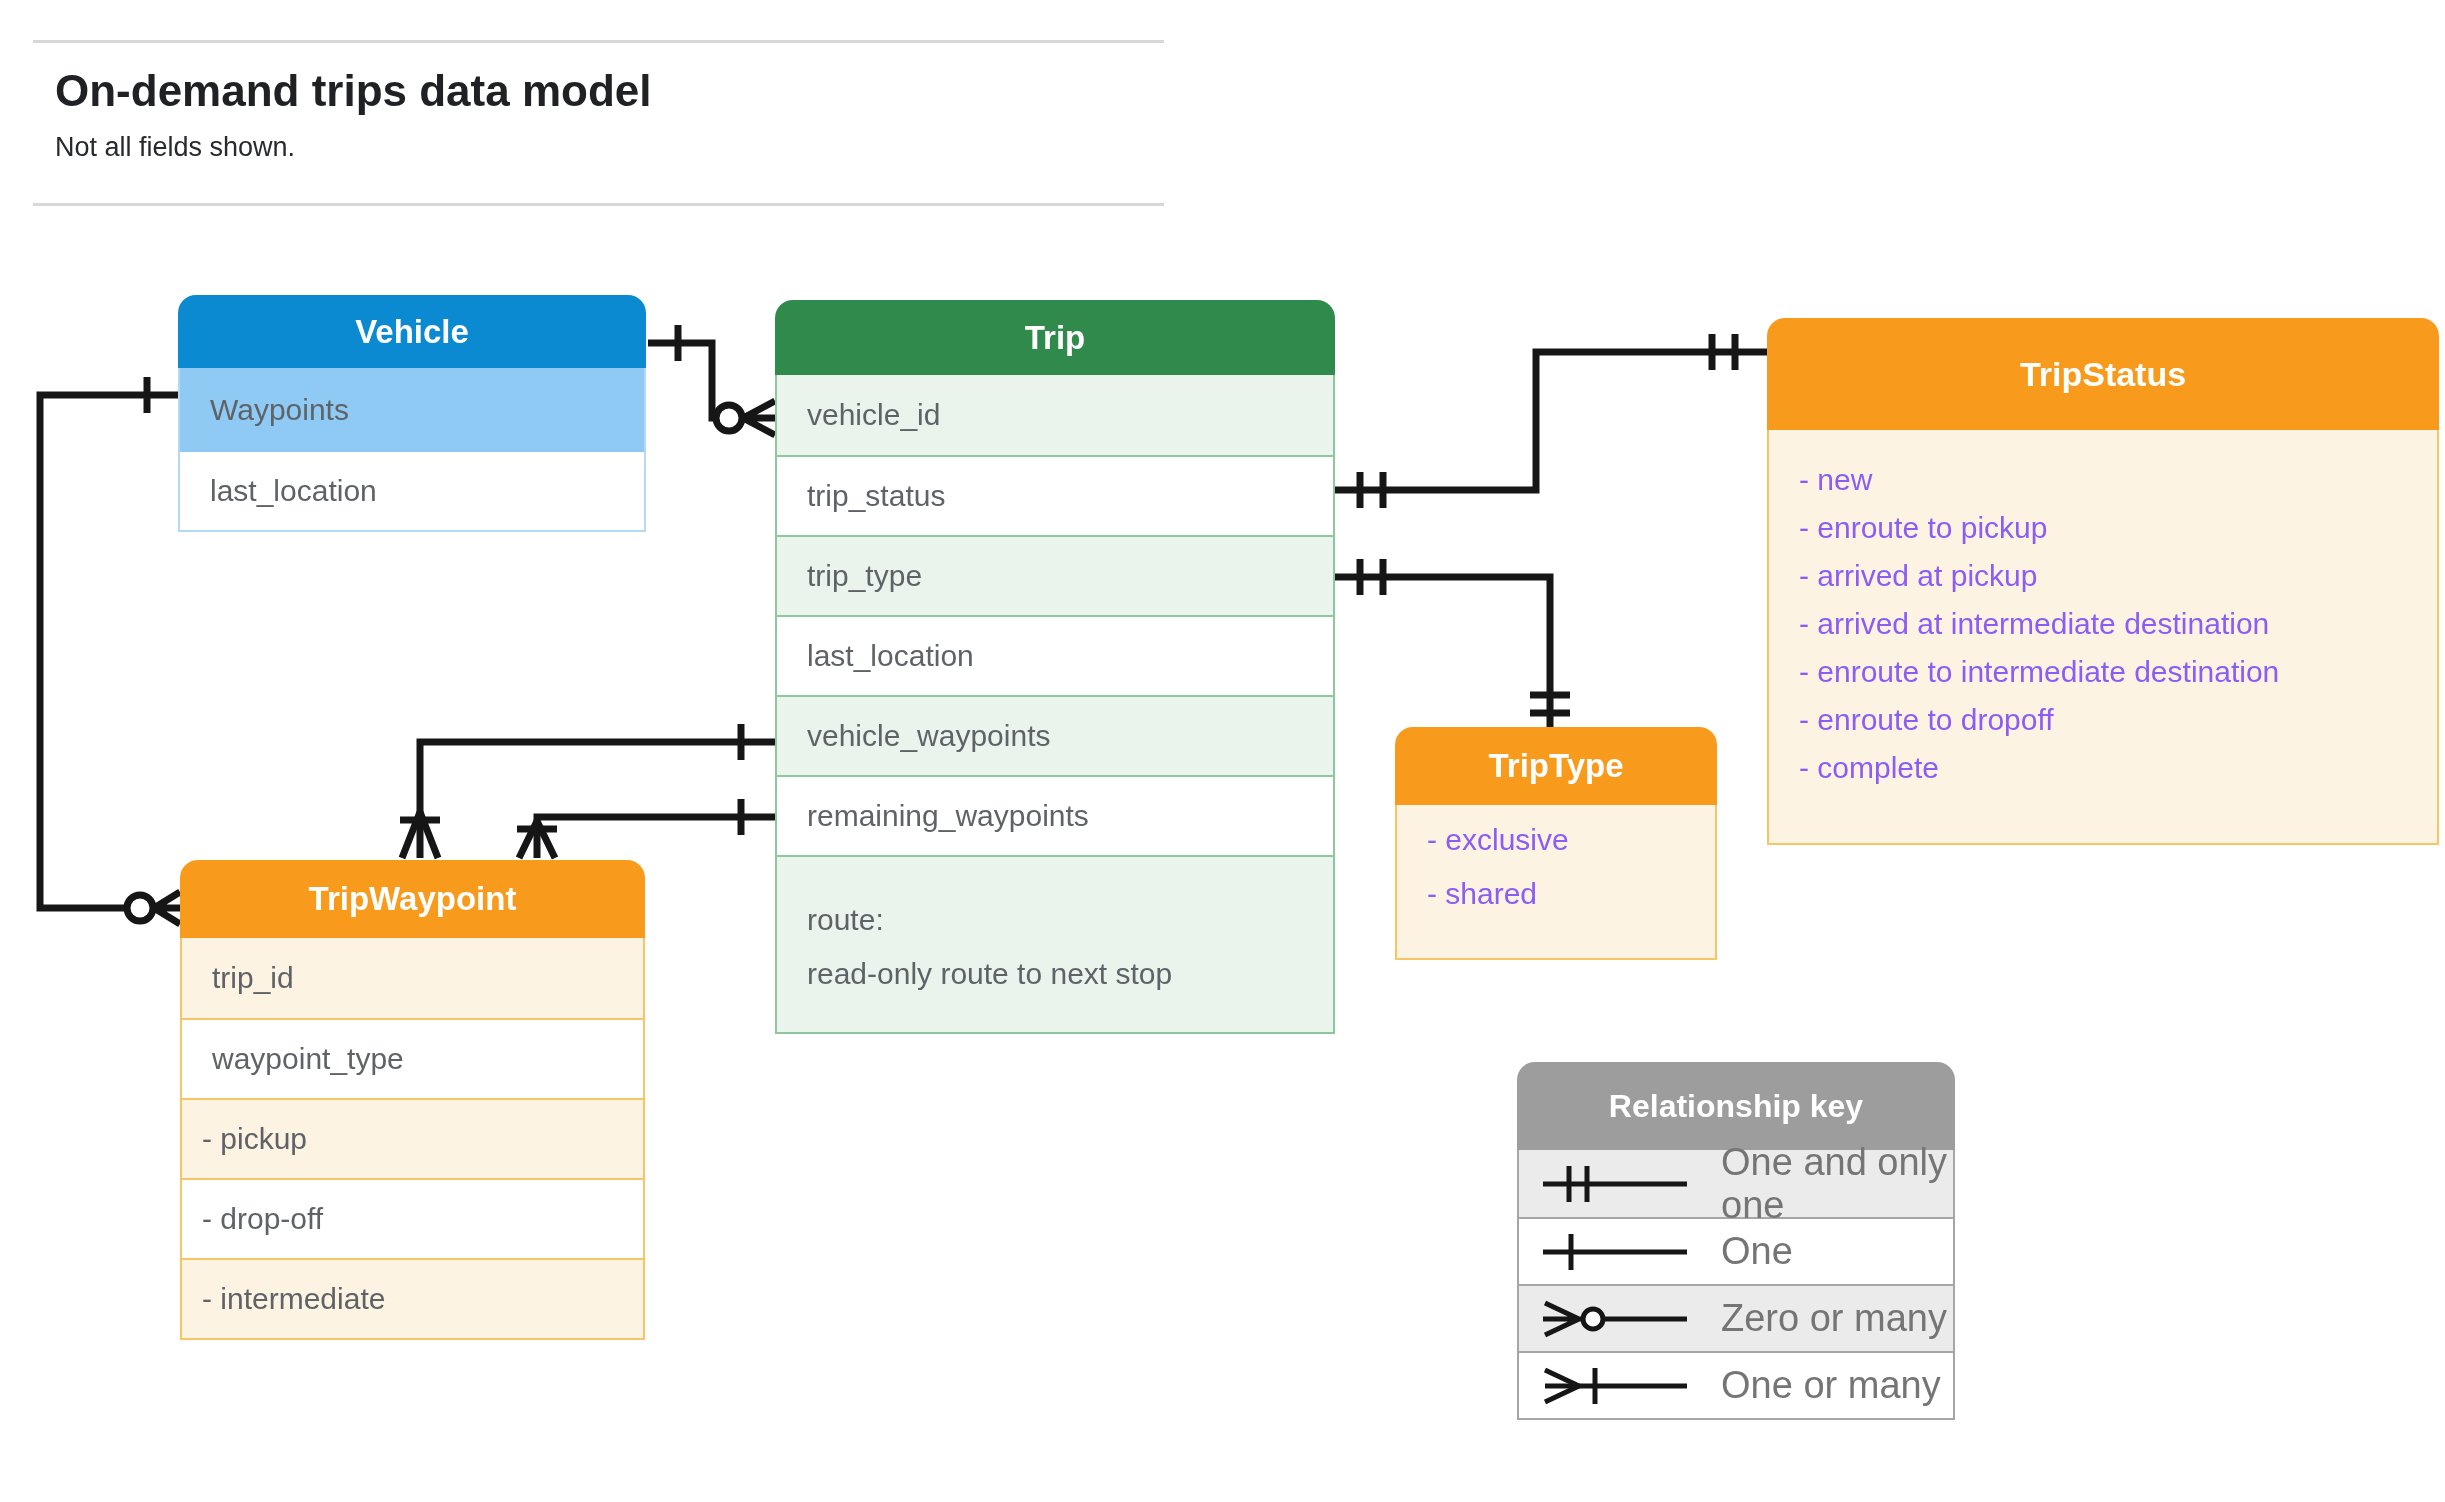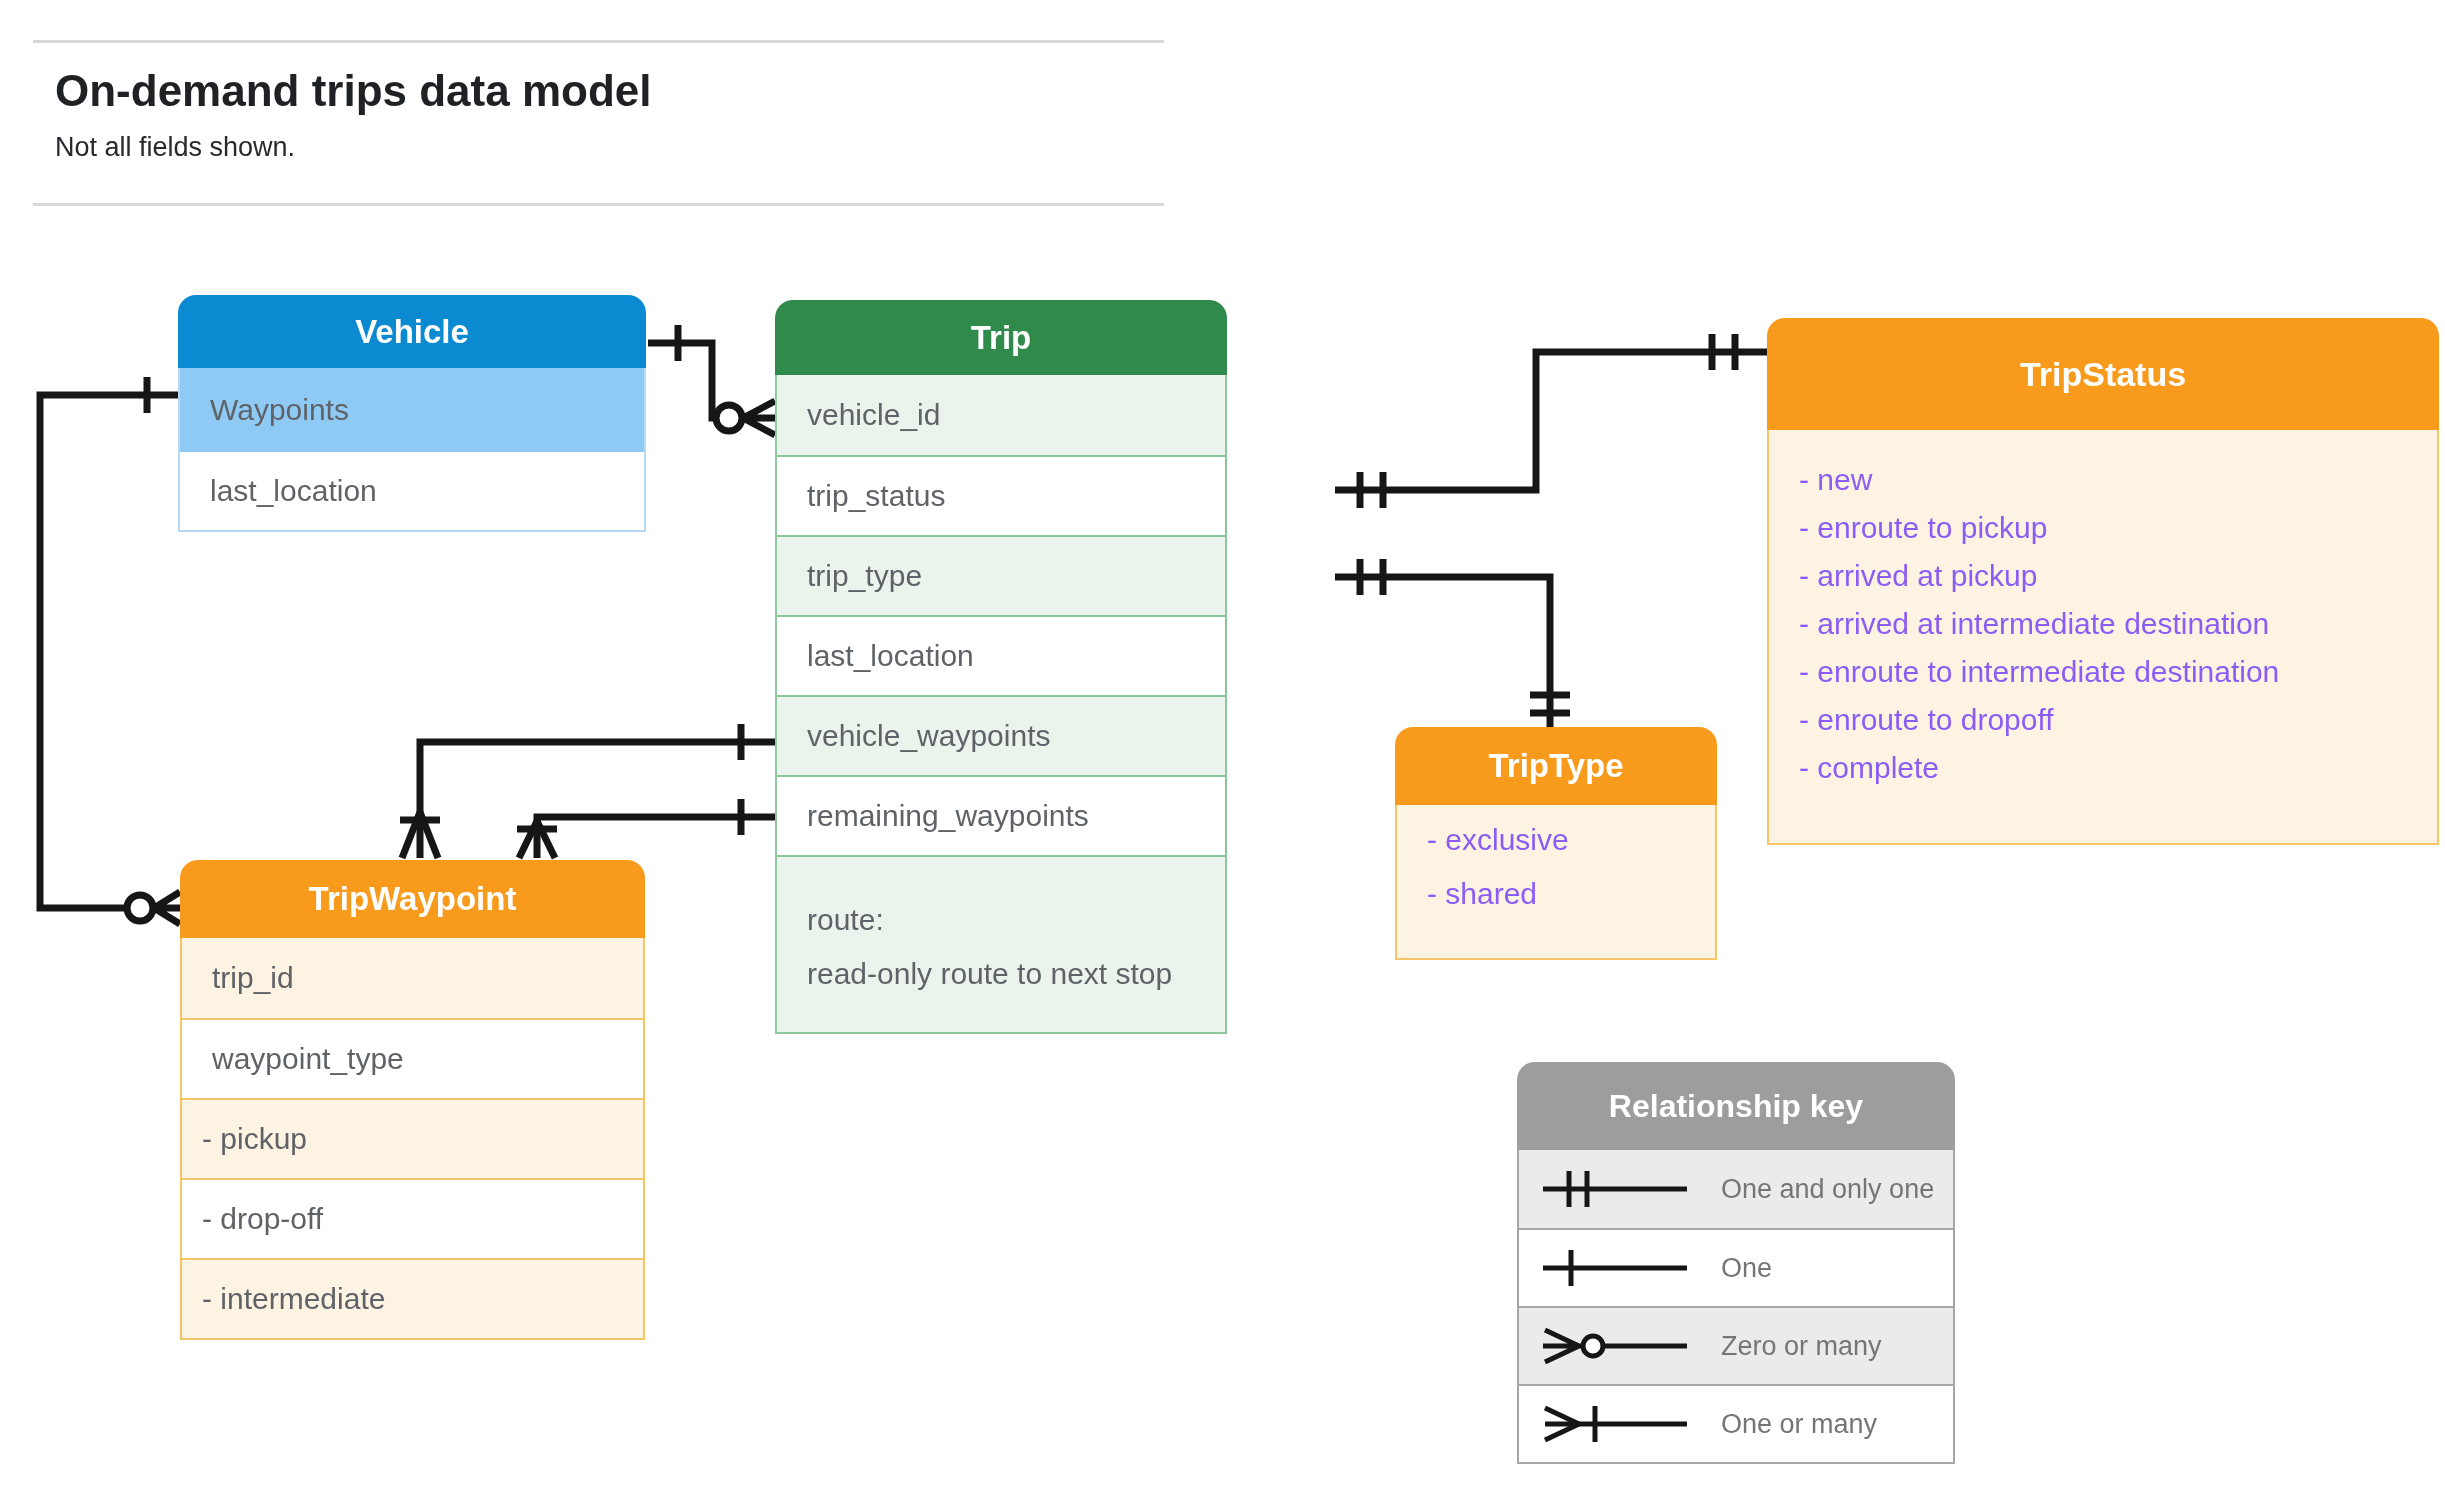--- a/index.html
+++ b/index.html
@@ -40,21 +40,21 @@
   .orange .row:first-child{border-top:none;}
   .orange .row{height:80px;background:#ffffff;}
   .orange .row.shaded{background:#fdf3e2;}
   .value-list{box-sizing:border-box;padding:26px 20px 0 30px;font-size:30px;color:#8b5cf6;}
   .value-list div{line-height:48px;}
   .trip-type .value-list div{line-height:54px;}
 
   
   .legend .entity-header{background:#9d9d9d;font-size:32px;}
   .legend .entity-body{border:2px solid #a6a6a6;border-top:none;}
-  .legend .row{height:78px;background:#ffffff;border-top:2px solid #a6a6a6;padding-left:18px;color:#757575;font-size:27px;}
+  .legend .row{height:67px;background:#ffffff;border-top:2px solid #a6a6a6;padding-left:18px;color:#757575;font-size:38px;}
   .legend .row:first-child{border-top:none;}
   .legend .row.shaded{background:#ebebeb;}
   .legend .sym{width:160px;height:52px;margin-right:24px;flex:0 0 auto;}
 
   .connector-layer{position:absolute;left:0;top:0;pointer-events:none;}
   .connector-layer *{stroke:#161616;stroke-width:7;fill:none;}
   .connector-layer circle{fill:#ffffff;}
   .legend .sym line, .legend .sym path{stroke:#161616;stroke-width:5;fill:none;}
   .legend .sym circle{stroke:#161616;stroke-width:5;fill:#ffffff;}
 </style>
@@ -118,21 +118,21 @@
   <div class="entity vehicle" style="left:178px;top:295px;width:468px;">
     <div class="entity-header" style="height:73px;">
       <span>Vehicle</span>
     </div>
     <div class="entity-body">
       <div class="row shaded">Waypoints</div>
       <div class="row" style="height:78px;">last_location</div>
     </div>
   </div>
 
-  <div class="entity trip" style="left:775px;top:300px;width:452px;">
+  <div class="entity trip" style="left:775px;top:300px;width:560px;">
     <div class="entity-header" style="height:75px;">
       <span>Trip</span>
     </div>
     <div class="entity-body">
       <div class="row shaded">vehicle_id</div>
       <div class="row">trip_status</div>
       <div class="row shaded">trip_type</div>
       <div class="row">last_location</div>
       <div class="row shaded">vehicle_waypoints</div>
       <div class="row">remaining_waypoints</div>

